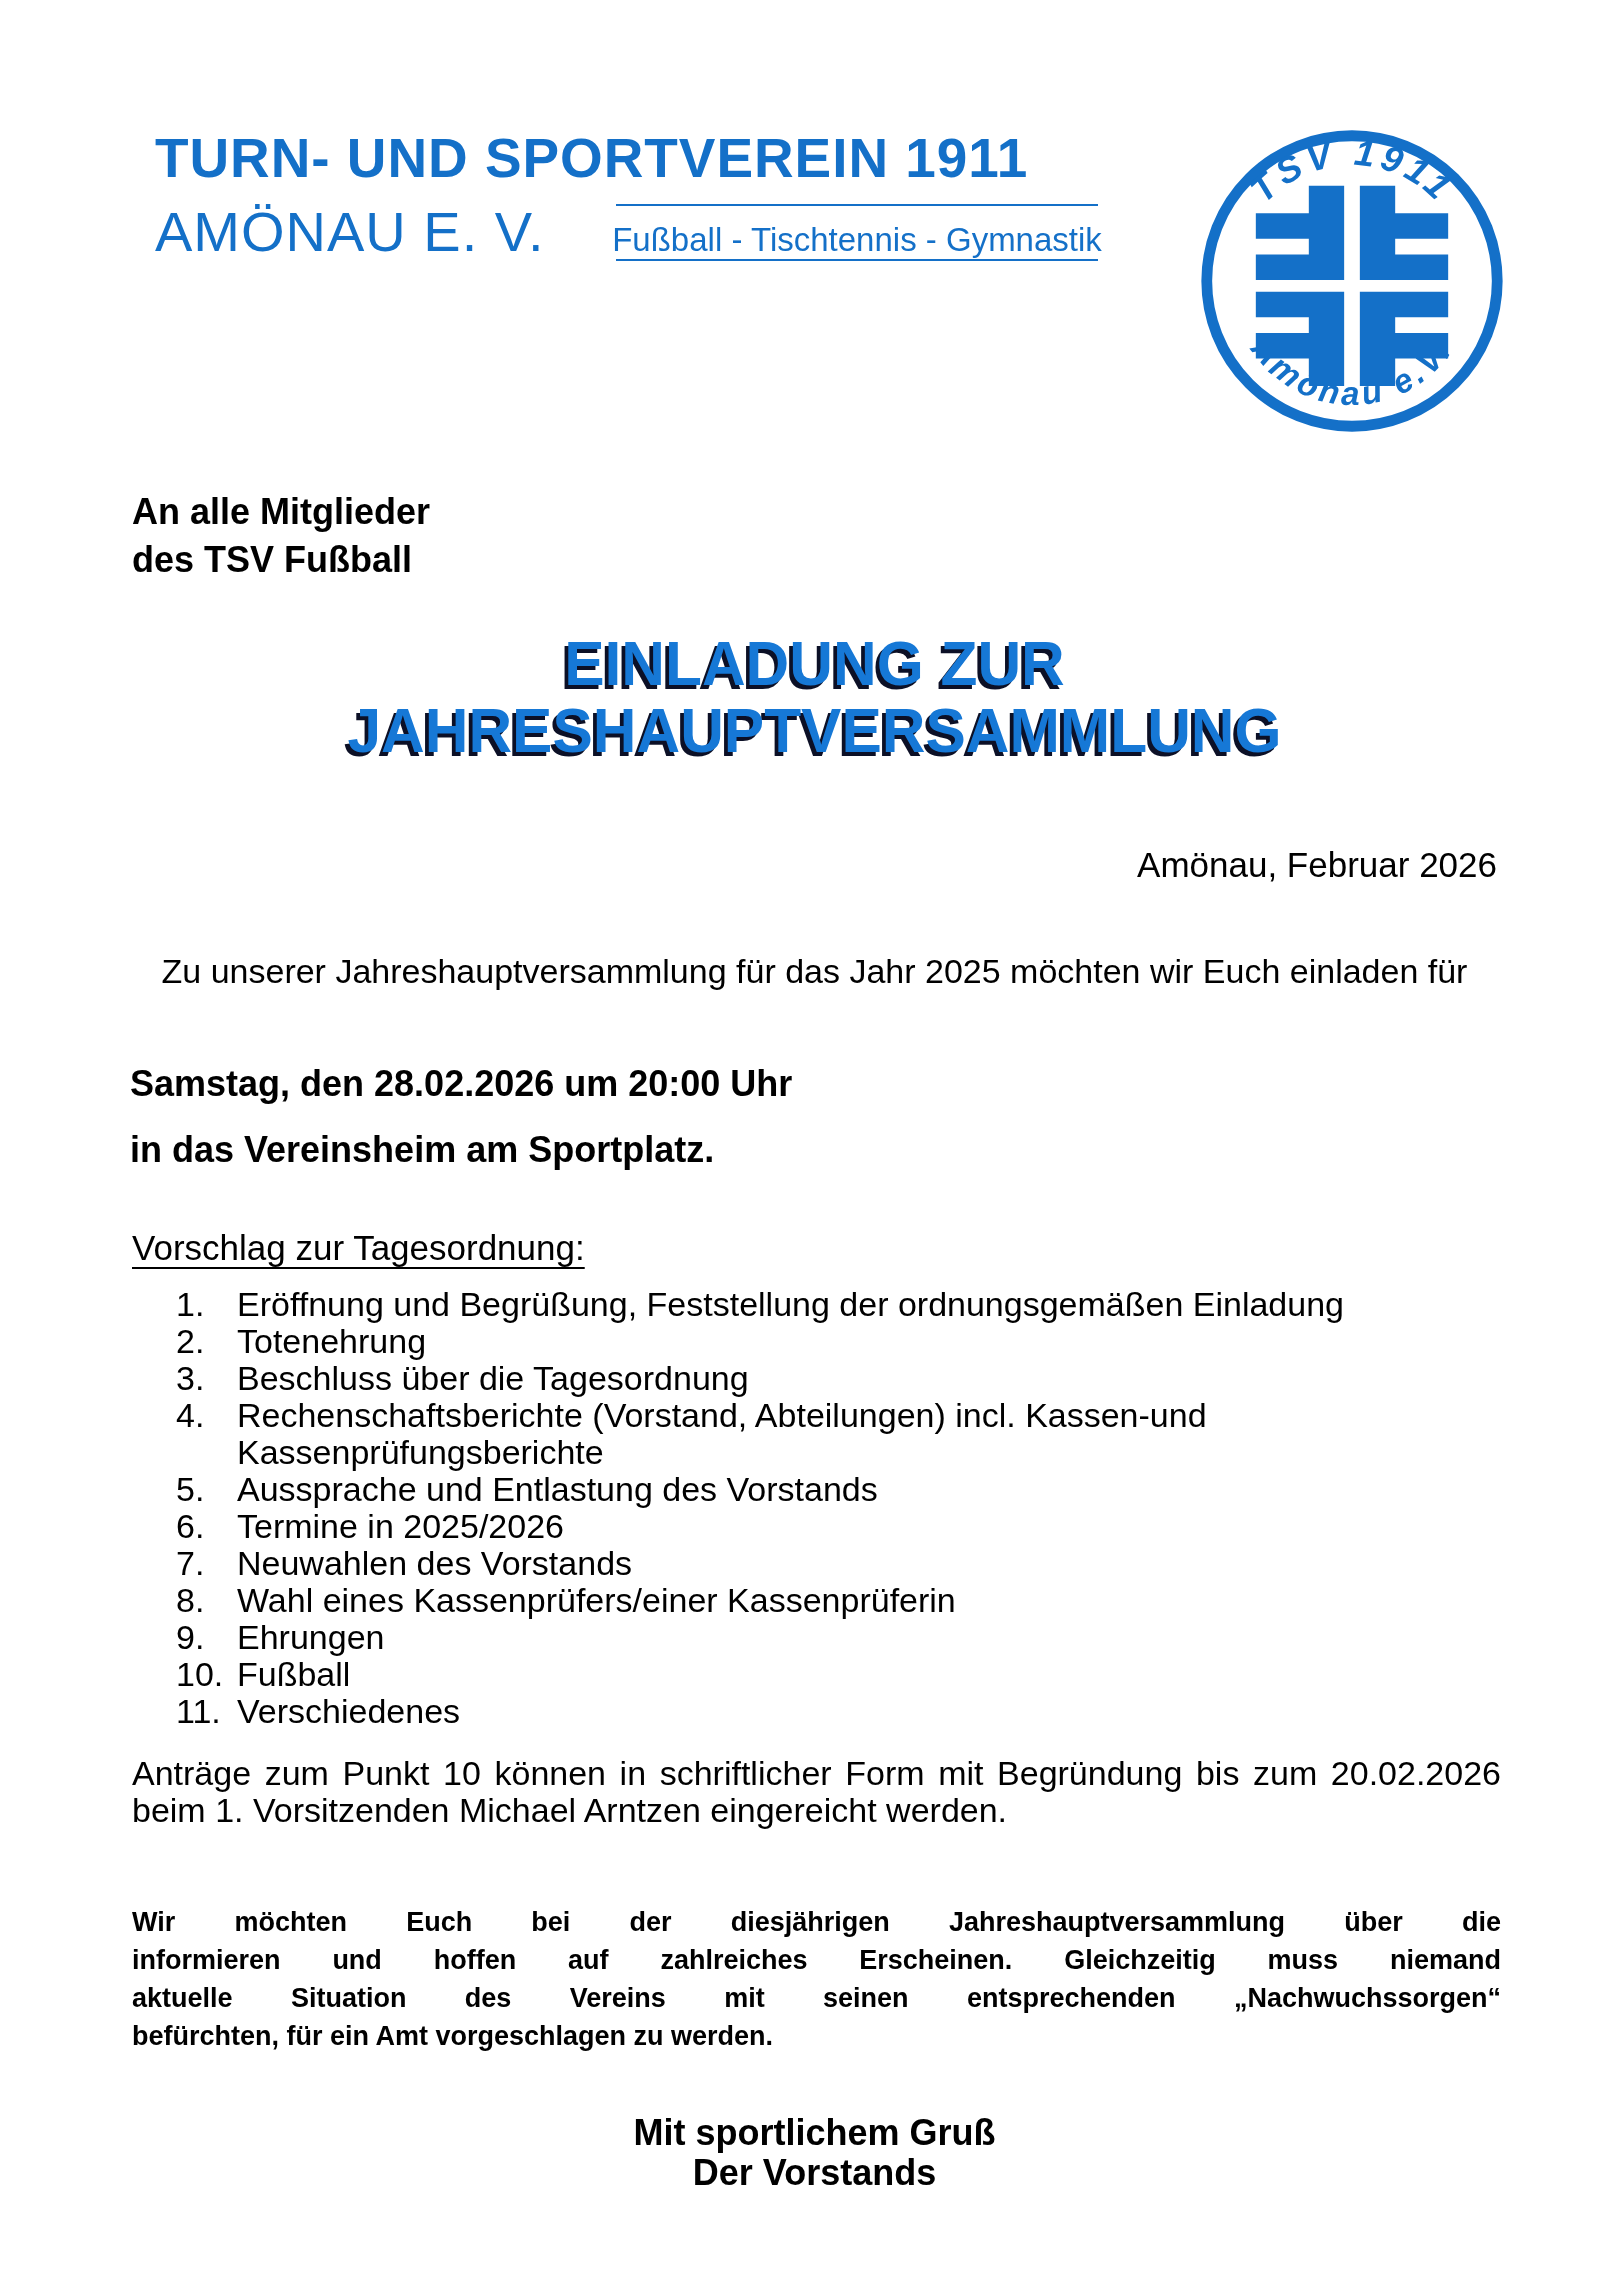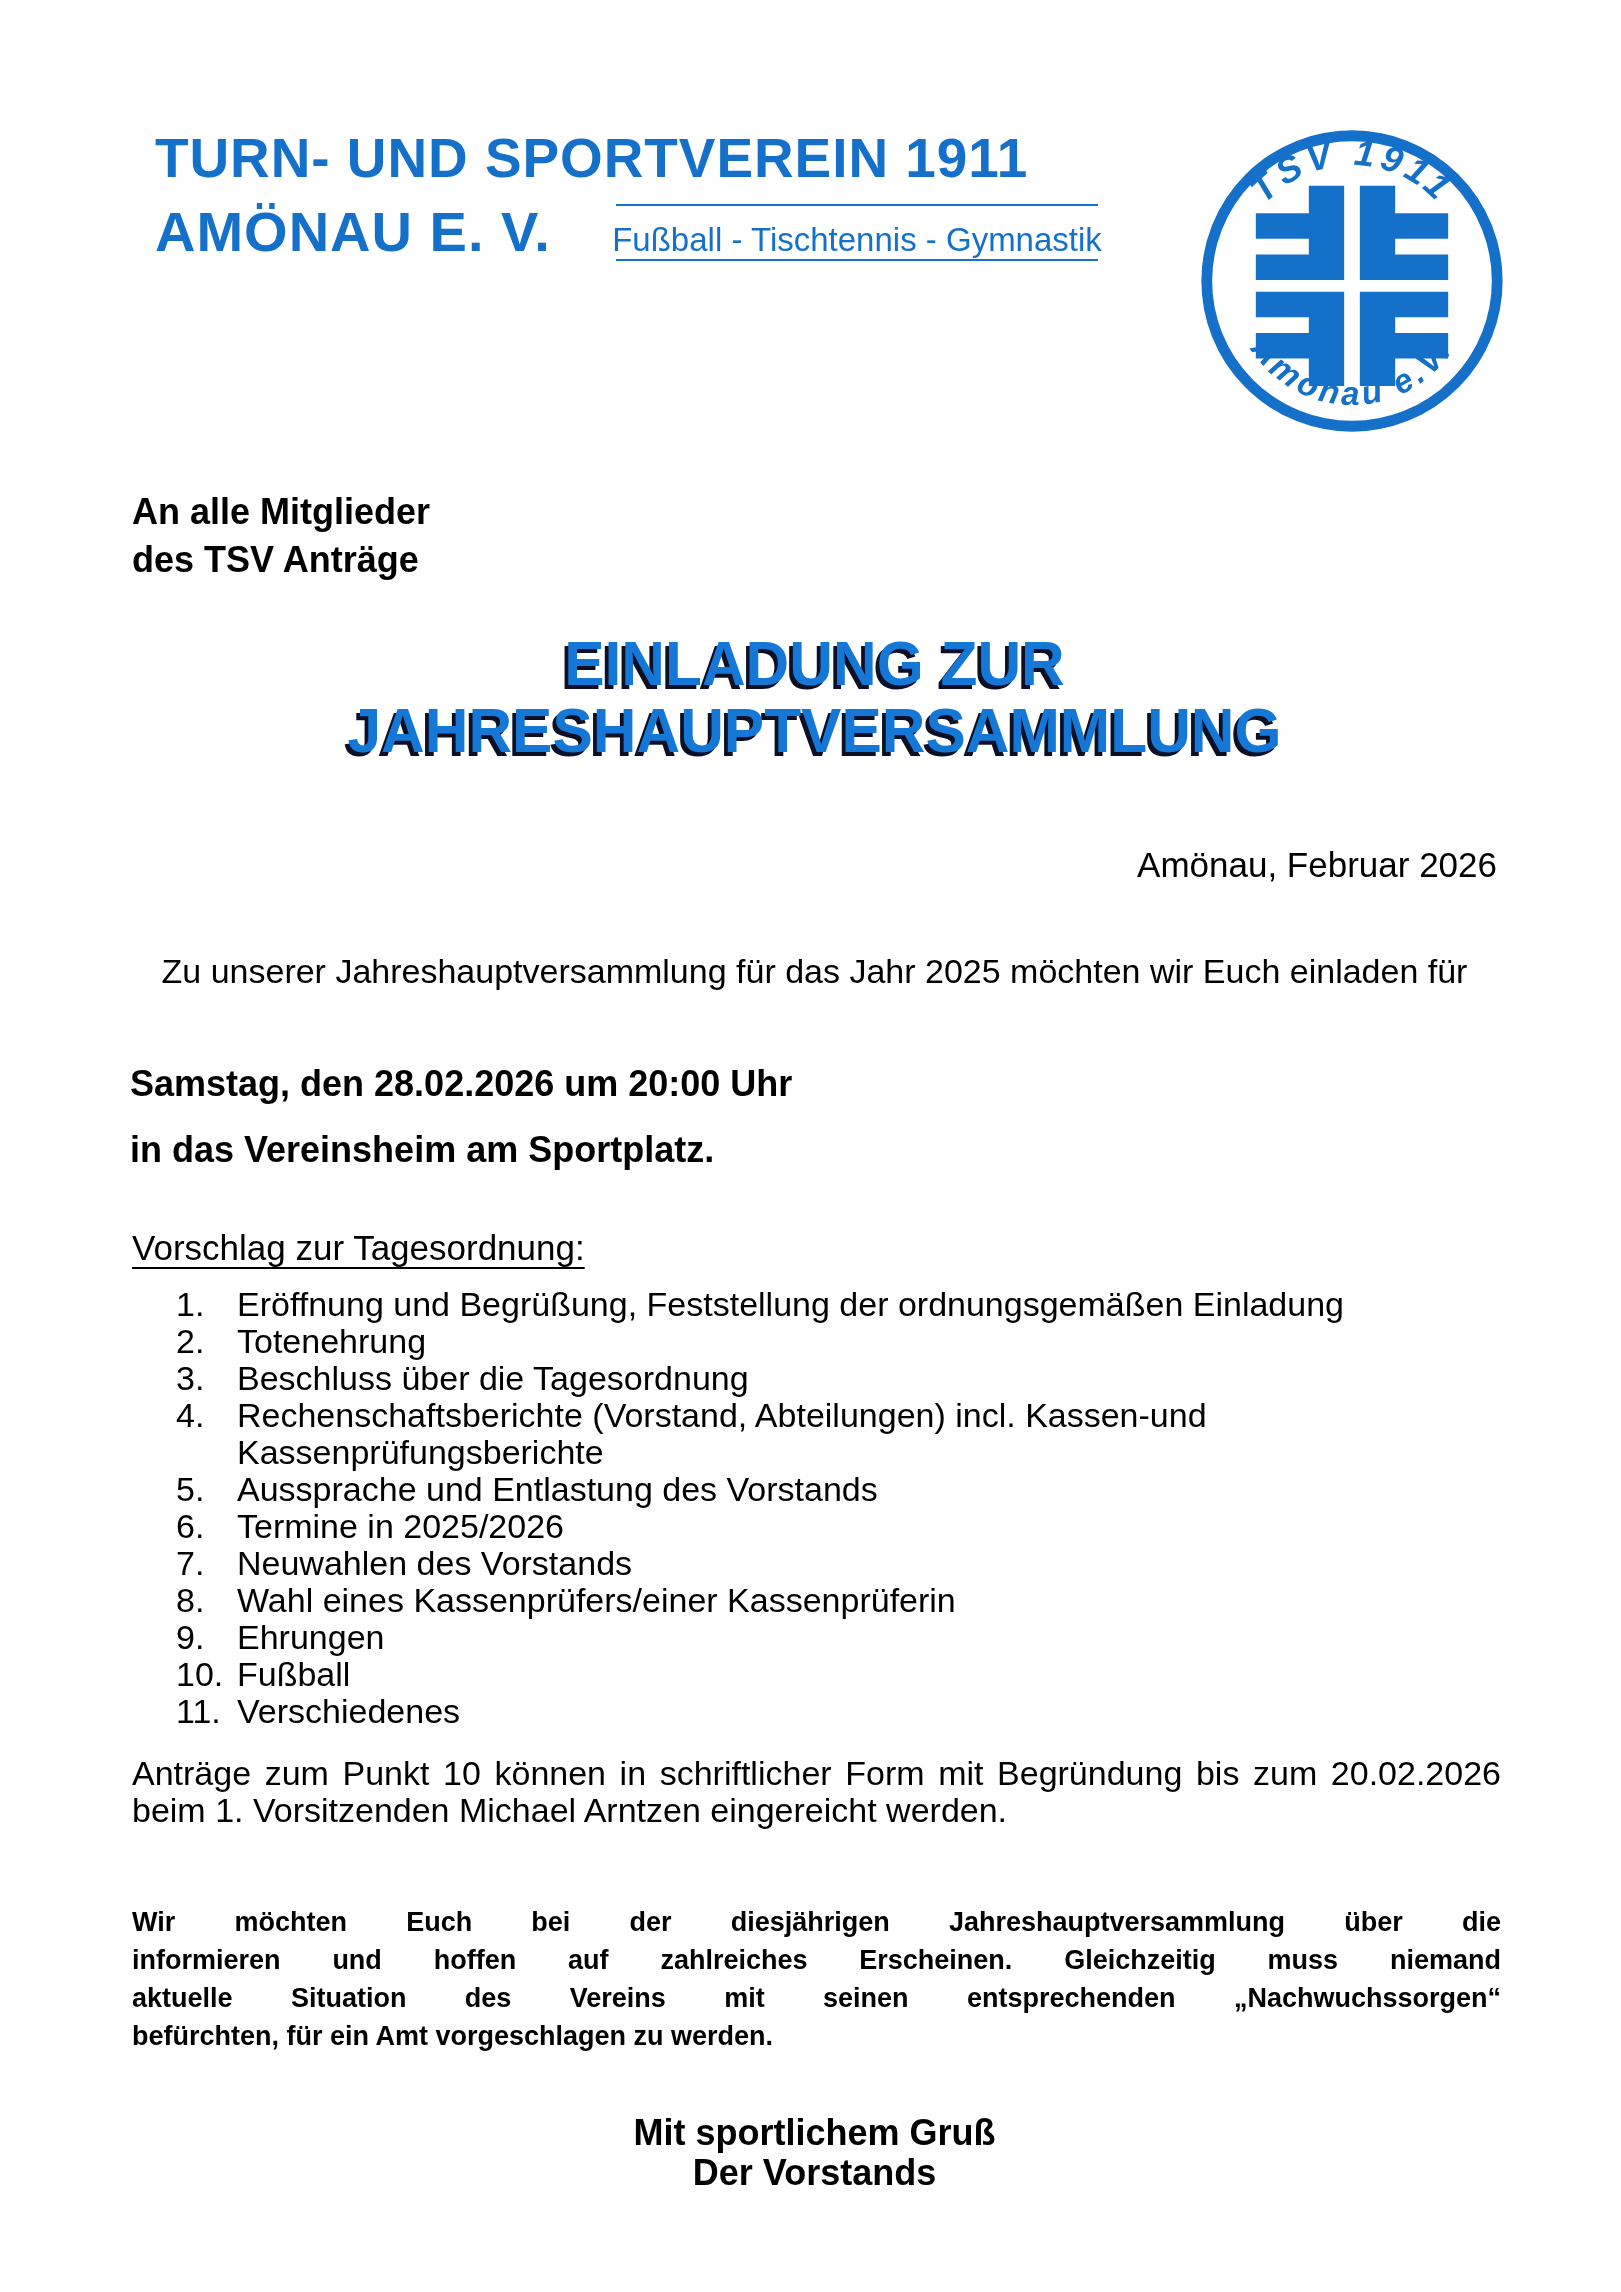--- a/index.html
+++ b/index.html
@@ -15,21 +15,21 @@
   
   .org1{
     position:absolute;left:155px;top:125px;
     font-size:56px;font-weight:800;letter-spacing:1px;
     color:var(--brand);
     transform:scaleX(0.98);transform-origin:left top;
     white-space:nowrap;
   }
   .org2{
     position:absolute;left:155px;top:199px;
-    font-size:56px;font-weight:700;letter-spacing:1px;
+    font-size:56px;font-weight:400;letter-spacing:1px;
     color:var(--brand);
     white-space:nowrap;
   }
   .departments{
     position:absolute;left:616px;top:204px;width:482px;height:53px;
     border-top:2px solid var(--brand);
     border-bottom:2px solid var(--brand);
     color:var(--brand);
     font-size:33px;font-weight:400;
     display:flex;align-items:flex-end;justify-content:center;
@@ -130,21 +130,21 @@
     <g>
       <use href="#quadF" transform="translate(161,166) scale(1,1)"></use>
       <use href="#quadF" transform="translate(161,166) scale(-1,1)"></use>
       <use href="#quadF" transform="translate(161,166) scale(1,-1)"></use>
       <use href="#quadF" transform="translate(161,166) scale(-1,-1)"></use>
     </g>
   </svg>
 
   <div class="recipient">
     <div>An alle Mitglieder</div>
-    <div>des TSV Anträge</div>
+    <div>des TSV Fußball</div>
   </div>
 
   <div class="title">
     <div>EINLADUNG ZUR</div>
     <div>JAHRESHAUPTVERSAMMLUNG</div>
   </div>
 
   <div class="dateline">Amönau, Februar 2026</div>
 
   <div class="intro">Zu unserer Jahreshauptversammlung für das Jahr 2025 möchten wir Euch einladen für</div>

